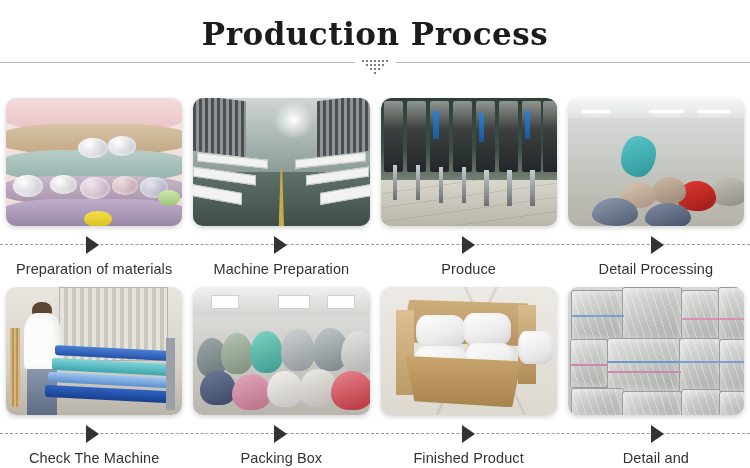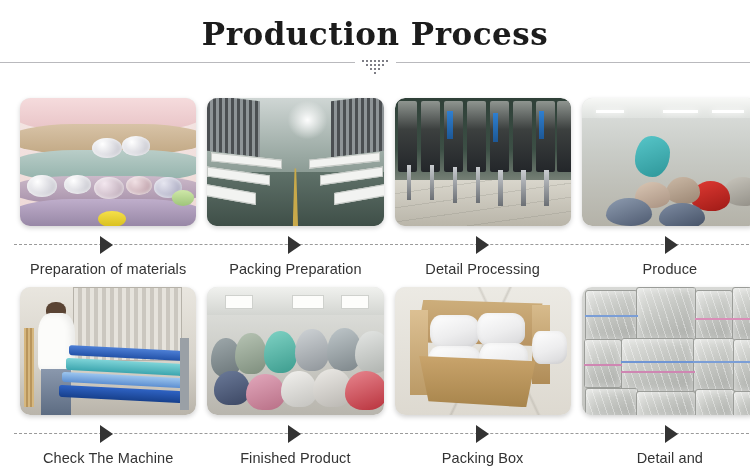--- a/index.html
+++ b/index.html
@@ -74,21 +74,20 @@
     height: 2px;
     background: #7e7e86;
   }
 
   
   .process-grid {
     position: absolute;
     top: 90px;
     left: 0;
     width: 750px;
-    padding-left: 14px;
   }
 
   .process-row {
     position: relative;
     width: 750px;
     height: 189px;
   }
 
   .cards {
     position: relative;
@@ -548,23 +547,23 @@
     <div class="connector">
       <div class="dash-line"></div>
       <div class="arrow a1"></div>
       <div class="arrow a2"></div>
       <div class="arrow a3"></div>
       <div class="arrow a4"></div>
     </div>
 
     <div class="captions">
       <div class="caption">Preparation of materials</div>
-      <div class="caption">Packing Preparation</div>
+      <div class="caption">Machine Preparation</div>
+      <div class="caption">Produce</div>
       <div class="caption">Detail Processing</div>
-      <div class="caption">Produce</div>
     </div>
   </div>
 
   <div class="process-row">
 
     <div class="cards">
 
       <div class="card">
         <div class="photo ph-quality">
           <div class="window"></div>
@@ -643,22 +642,22 @@
     <div class="connector">
       <div class="dash-line"></div>
       <div class="arrow a1"></div>
       <div class="arrow a2"></div>
       <div class="arrow a3"></div>
       <div class="arrow a4"></div>
     </div>
 
     <div class="captions">
       <div class="caption">Check The Machine</div>
+      <div class="caption">Packing Box</div>
       <div class="caption">Finished Product</div>
-      <div class="caption">Packing Box</div>
       <div class="caption">
         <span>Detail and</span><br>
         
       </div>
     </div>
   </div>
 
 </div>
 
 </body></html>

